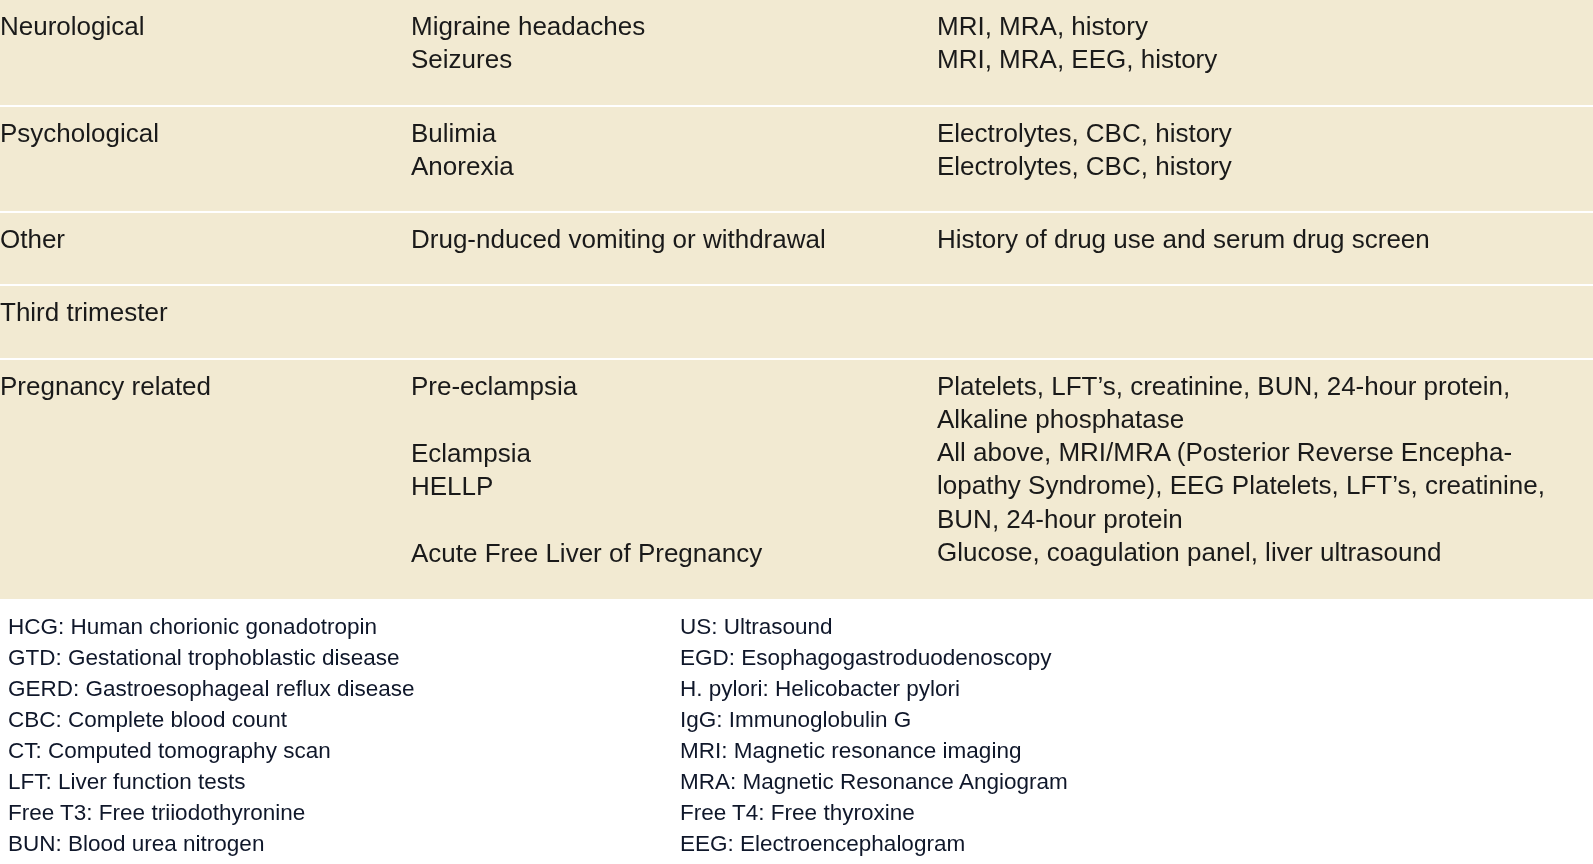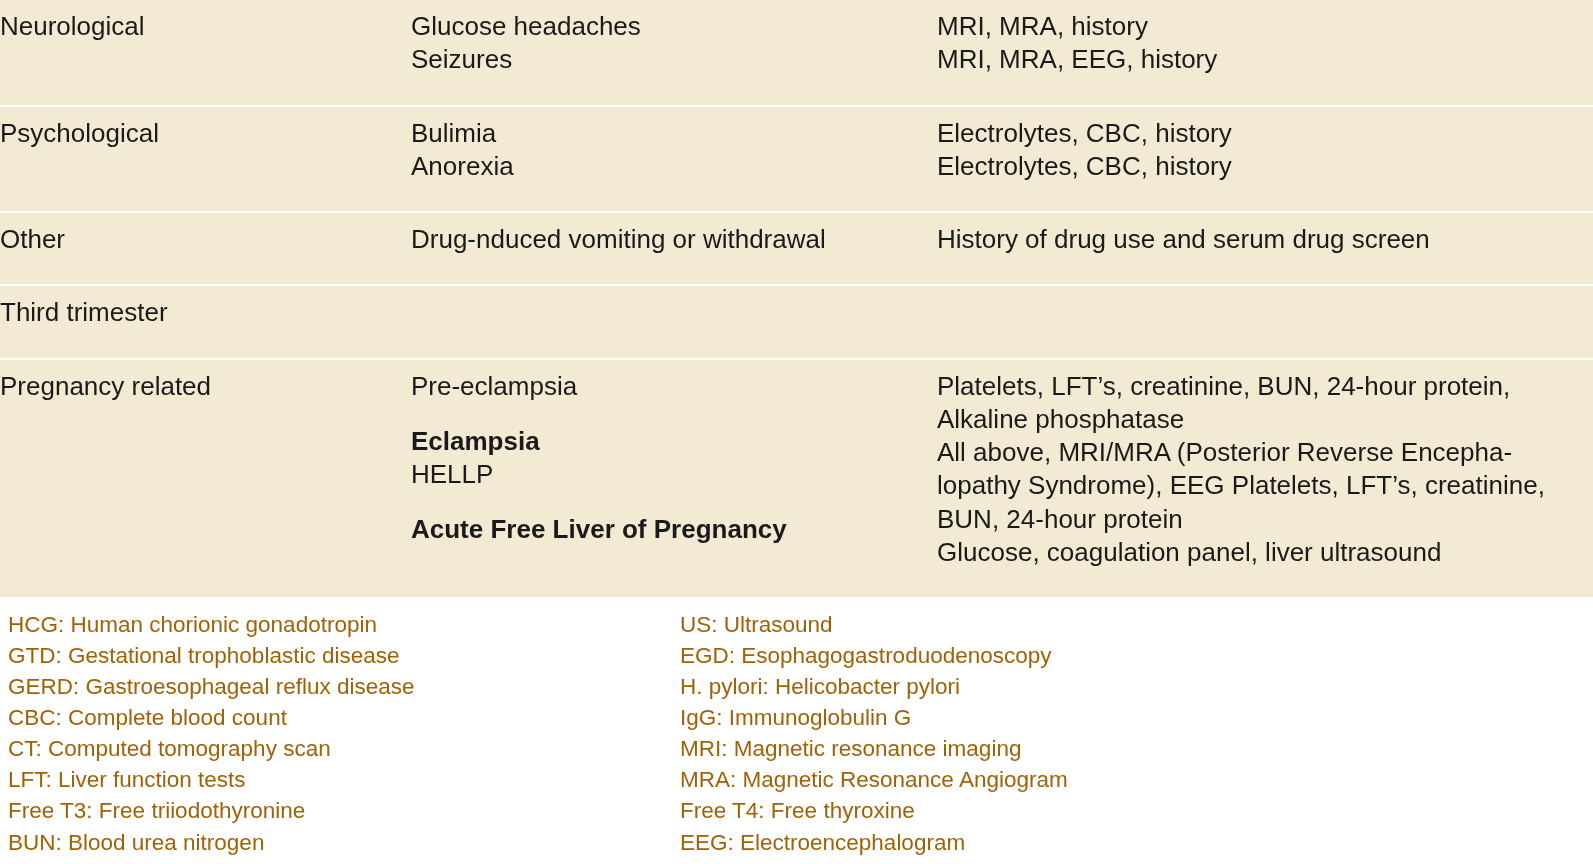--- a/index.html
+++ b/index.html
@@ -44,58 +44,57 @@
   td.col-cond {
     width: 520px;
   }
   td.col-test {
     width: 660px;
   }
   .sub-line {
     display: block;
   }
   .gap-top {
-    margin-top: 22px;
-    font-weight: bold;
+    margin-top: 34px;
   }
   .legend {
     width: 1593px;
     background: #ffffff;
     padding: 12px 0 8px 4px;
     box-sizing: border-box;
   }
   .legend-cols {
     display: flex;
     flex-direction: row;
   }
   .legend-col {
     font-size: 22.5px;
     line-height: 1.38;
-    color: #a16207;
+    color: #0f172a;
   }
   .legend-col.left { width: 672px; padding-left: 4px;}
   .legend-col.right { width: 800px; }
   .legend-item {
     display: block;
     white-space: nowrap;
   }
   .italic { }
 </style>
 </head>
 <body>
 
 <div class="table-wrap">
   <table class="main">
     <tbody>
       <tr>
         <td class="col-cat">
           <span class="sub-line">Neurological</span>
         </td>
         <td class="col-cond">
-          <span class="sub-line">Glucose headaches</span>
+          <span class="sub-line">Migraine headaches</span>
           <span class="sub-line">Seizures</span>
         </td>
         <td class="col-test">
           <span class="sub-line">MRI, MRA, history</span>
           <span class="sub-line">MRI, MRA, EEG, history</span>
         </td>
       </tr>
 
       <tr>
         <td class="col-cat">

